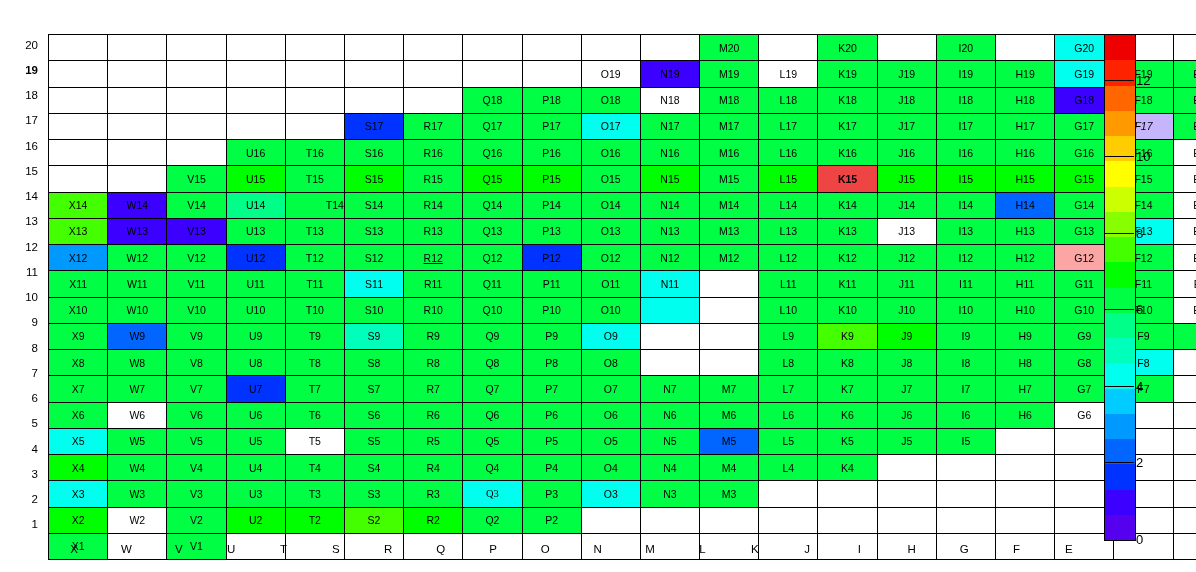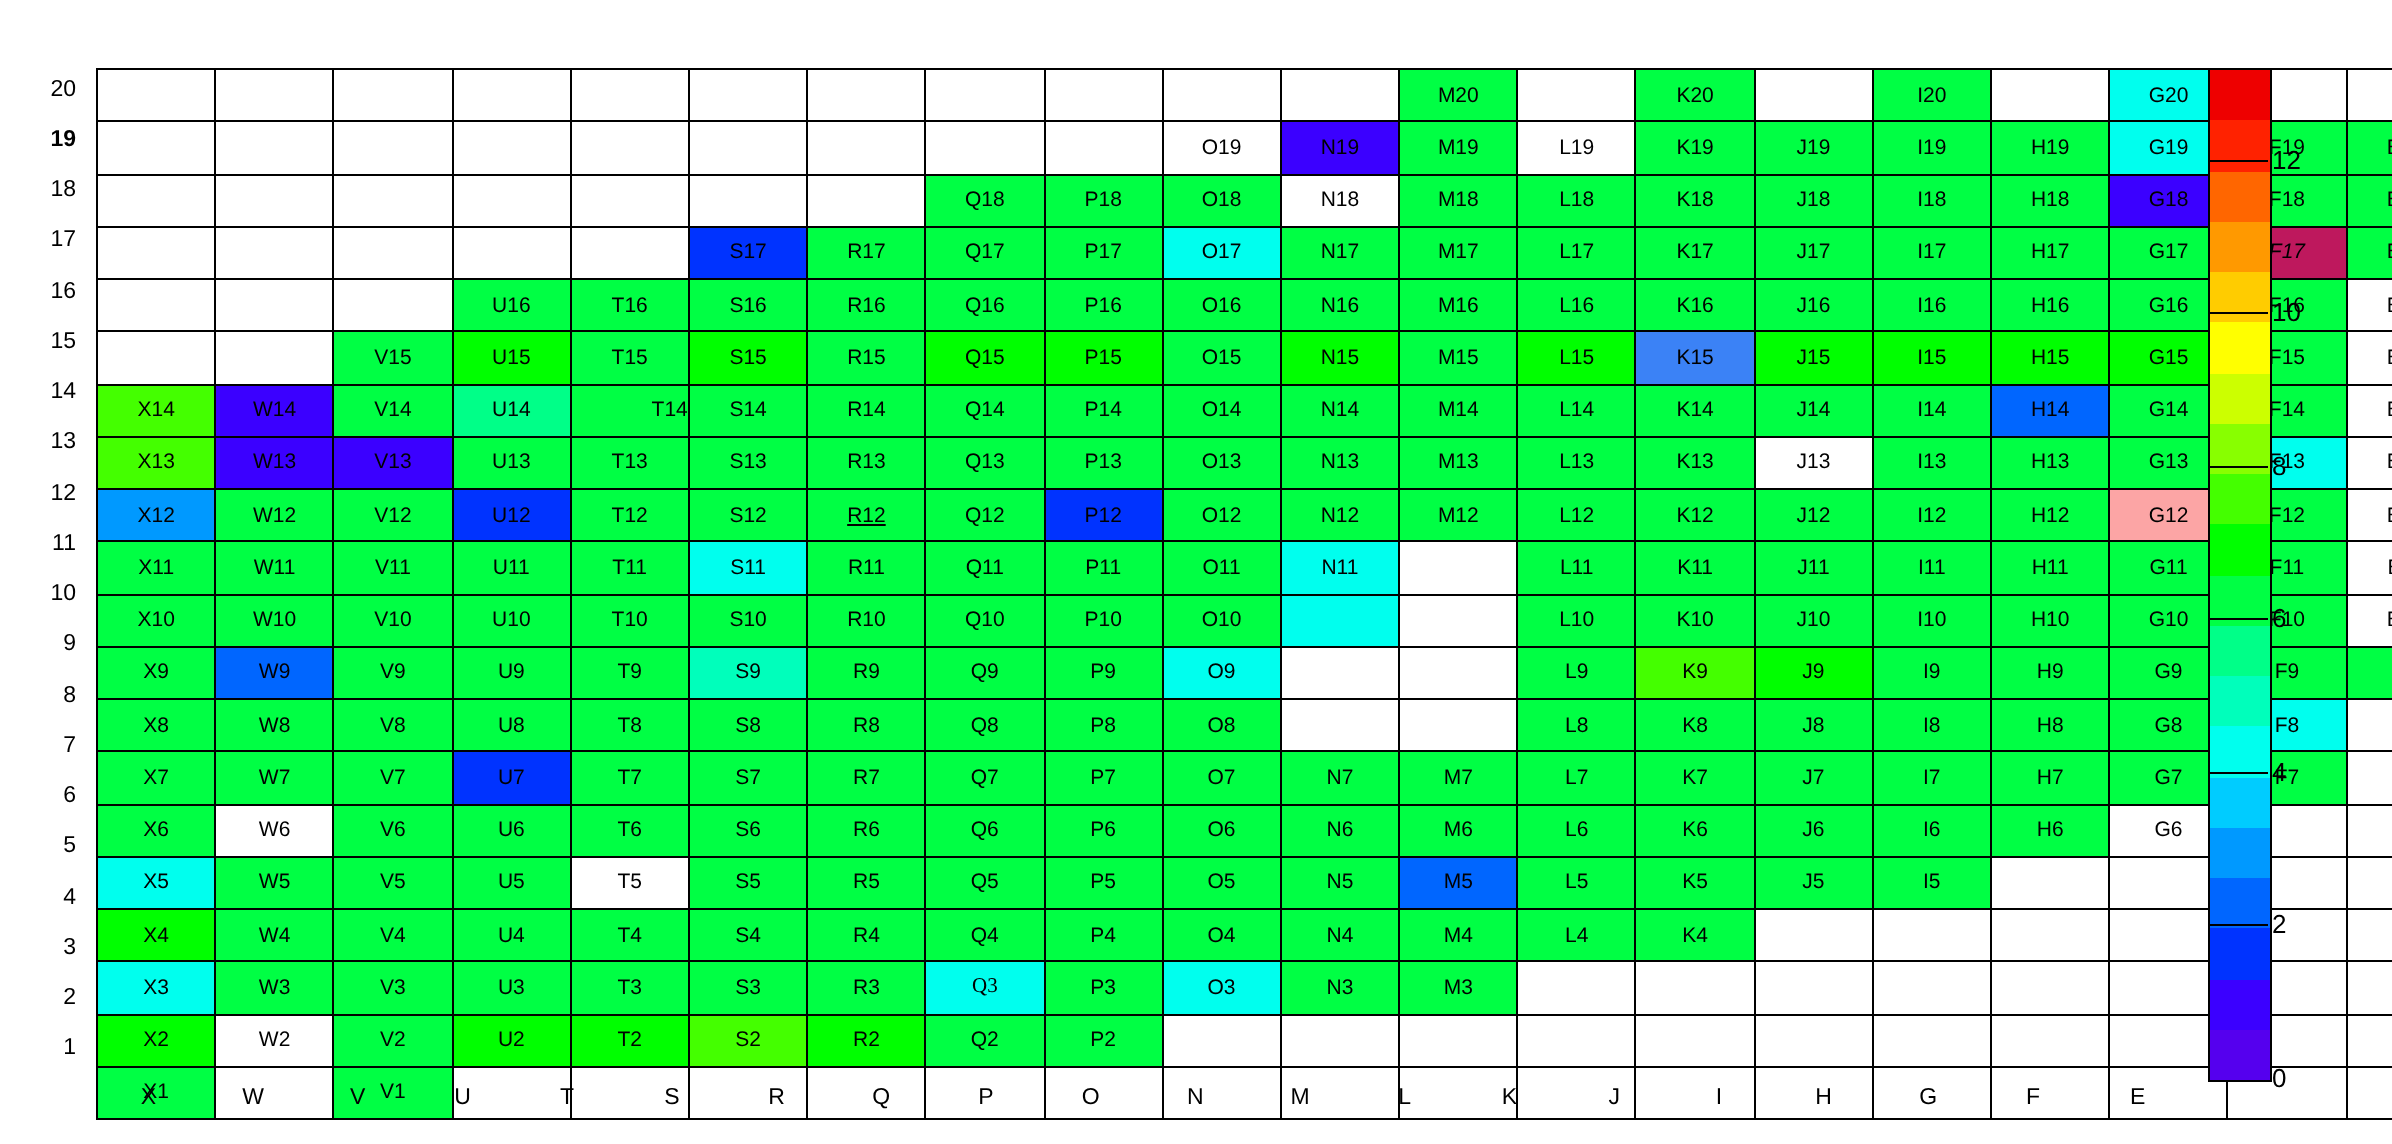--- a/index.html
+++ b/index.html
@@ -101,21 +101,21 @@
             <td style="background: rgb(0, 255, 68);">P17</td>
             <td style="background: rgb(0, 255, 238);">O17</td>
             <td style="background: rgb(0, 255, 68);">N17</td>
             <td style="background: rgb(0, 255, 68);">M17</td>
             <td style="background: rgb(0, 255, 68);">L17</td>
             <td style="background: rgb(0, 255, 68);">K17</td>
             <td style="background: rgb(0, 255, 68);">J17</td>
             <td style="background: rgb(0, 255, 68);">I17</td>
             <td style="background: rgb(0, 255, 68);">H17</td>
             <td style="background: rgb(0, 255, 68);">G17</td>
-            <td style="background: #be185d; font-style: italic;">F17</td>
+            <td style="background: #c4b5fd; font-style: italic;">F17</td>
             <td style="background: rgb(0, 255, 68);">E17</td>
           </tr>
           <tr>
             <td style="background: rgb(255, 255, 255);"></td>
             <td style="background: rgb(255, 255, 255);"></td>
             <td style="background: rgb(255, 255, 255);"></td>
             <td style="background: rgb(0, 255, 68);">U16</td>
             <td style="background: rgb(0, 255, 68);">T16</td>
             <td style="background: rgb(0, 255, 68);">S16</td>
             <td style="background: rgb(0, 255, 68);">R16</td>
@@ -140,21 +140,21 @@
             <td style="background: rgb(0, 255, 0);">U15</td>
             <td style="background: rgb(0, 255, 68);">T15</td>
             <td style="background: rgb(0, 255, 0);">S15</td>
             <td style="background: rgb(0, 255, 68);">R15</td>
             <td style="background: rgb(0, 255, 0);">Q15</td>
             <td style="background: rgb(0, 255, 0);">P15</td>
             <td style="background: rgb(0, 255, 68);">O15</td>
             <td style="background: rgb(0, 255, 0);">N15</td>
             <td style="background: rgb(0, 255, 68);">M15</td>
             <td style="background: rgb(0, 255, 0);">L15</td>
-            <td style="background: #3b82f6;">K15</td>
+            <td style="background: #ef4444; font-weight: bold;">K15</td>
             <td style="background: rgb(0, 255, 0);">J15</td>
             <td style="background: rgb(0, 255, 0);">I15</td>
             <td style="background: rgb(0, 255, 0);">H15</td>
             <td style="background: rgb(0, 255, 0);">G15</td>
             <td style="background: rgb(0, 255, 68);">F15</td>
             <td style="background: rgb(255, 255, 255);">E15</td>
           </tr>
           <tr>
             <td style="background: rgb(68, 255, 0);">X14</td>
             <td style="background: rgb(59, 0, 255);">W14</td>

